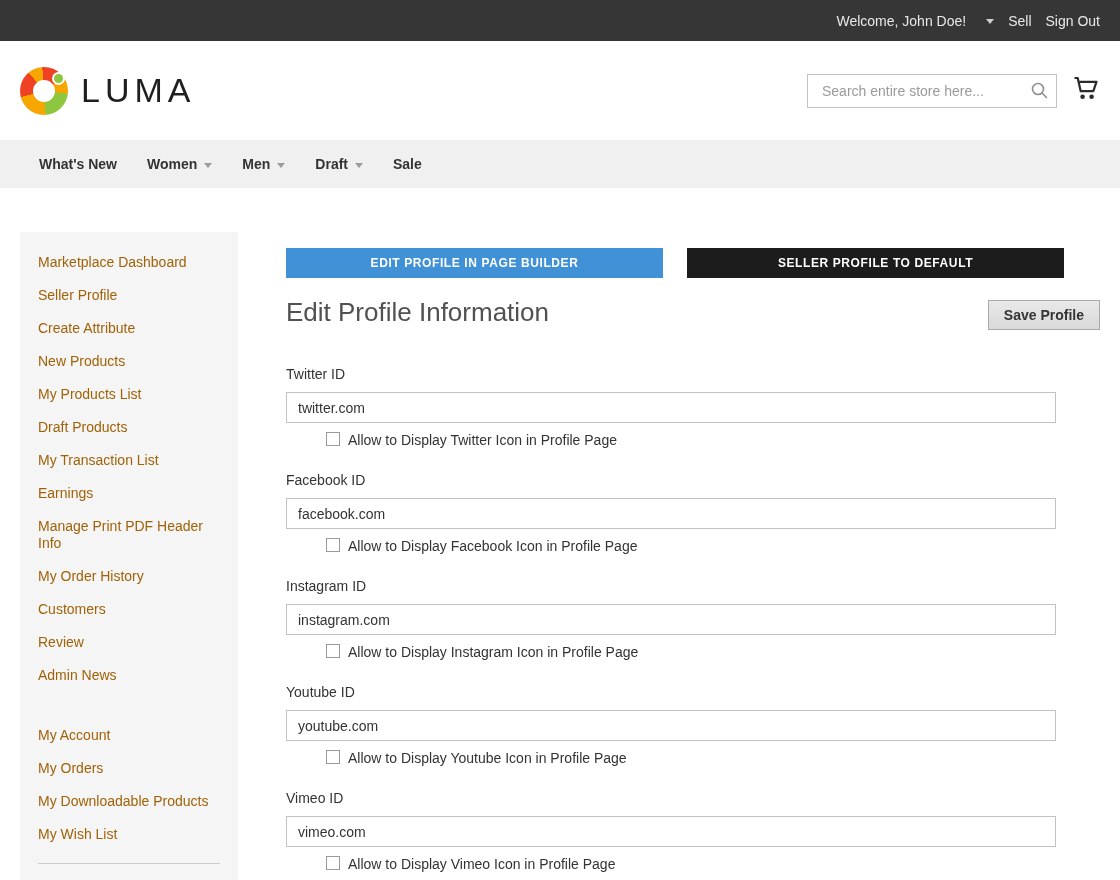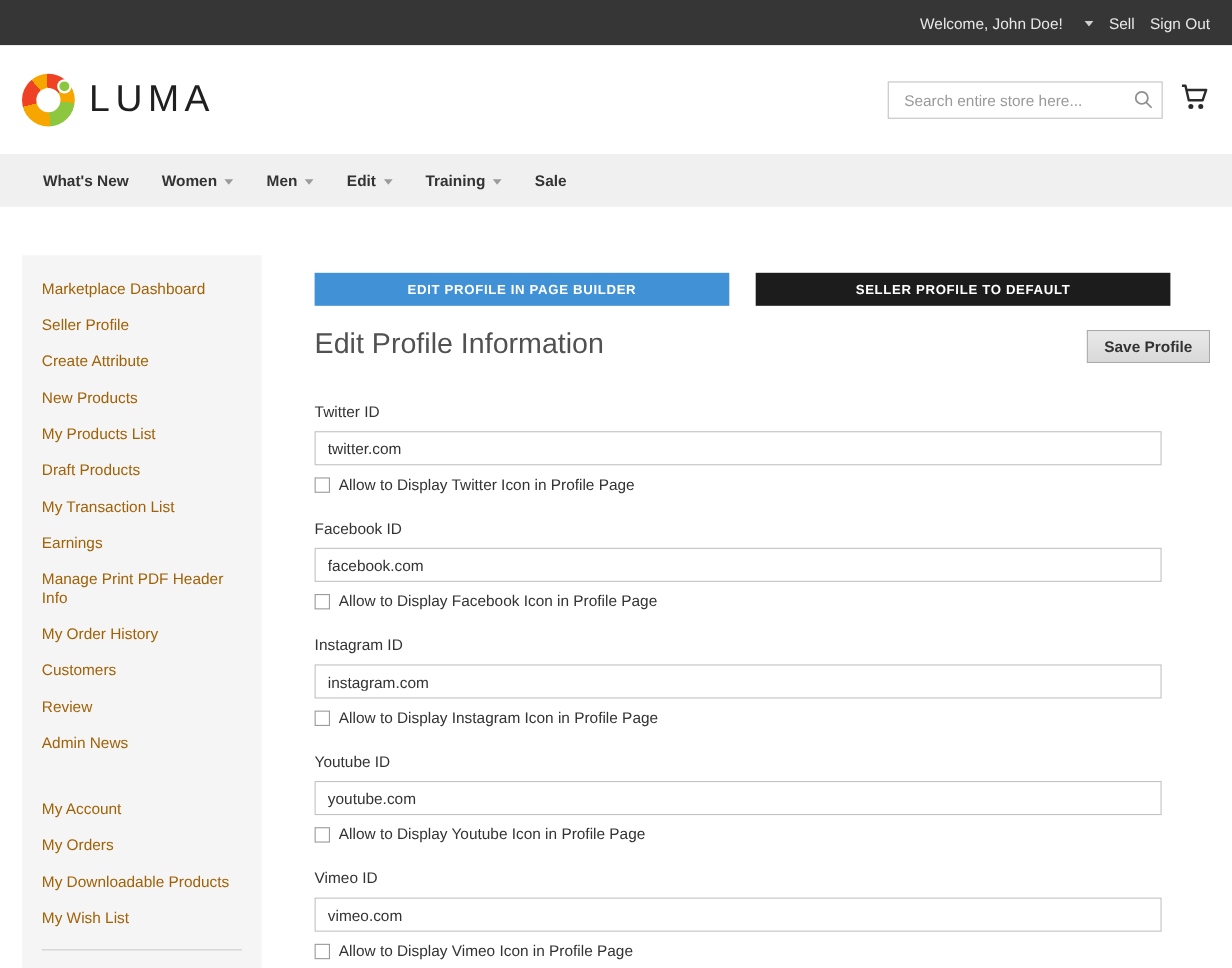--- a/index.html
+++ b/index.html
@@ -169,22 +169,23 @@
   }
   .field-input {
     width: 770px; height: 31px;
     border: 1px solid #c2c2c2;
     padding: 0 11px;
     font-size: 14px; color: #333;
     font-family: "Liberation Sans", sans-serif;
     outline: none;
   }
   .checkbox-row {
-    display: flex; align-items: center; gap: 8px;
+    display: flex; gap: 8px;
     margin-top: 9px;
+    margin-left: 40px;
   }
   .checkbox {
     appearance: none; -webkit-appearance: none;
     width: 14px; height: 14px;
     border: 1px solid #9a9a9a;
     background: #fff; cursor: pointer; margin: 0;
   }
   .checkbox-label { font-size: 14px; color: #333; line-height: 17px; }
 </style>
 </head>
@@ -232,25 +233,21 @@
   </span>
   <span class="nav-item">
     <span>Women</span>
     <span class="nav-caret"></span>
   </span>
   <span class="nav-item">
     <span>Men</span>
     <span class="nav-caret"></span>
   </span>
   <span class="nav-item">
-    <span>Edit</span>
-    <span class="nav-caret"></span>
-  </span>
-  <span class="nav-item">
-    <span>Training</span>
+    <span>Draft</span>
     <span class="nav-caret"></span>
   </span>
   <span class="nav-item">
     <span>Sale</span>
   </span>
 </nav>
 
 <div class="content">
 
   <aside class="sidebar">

